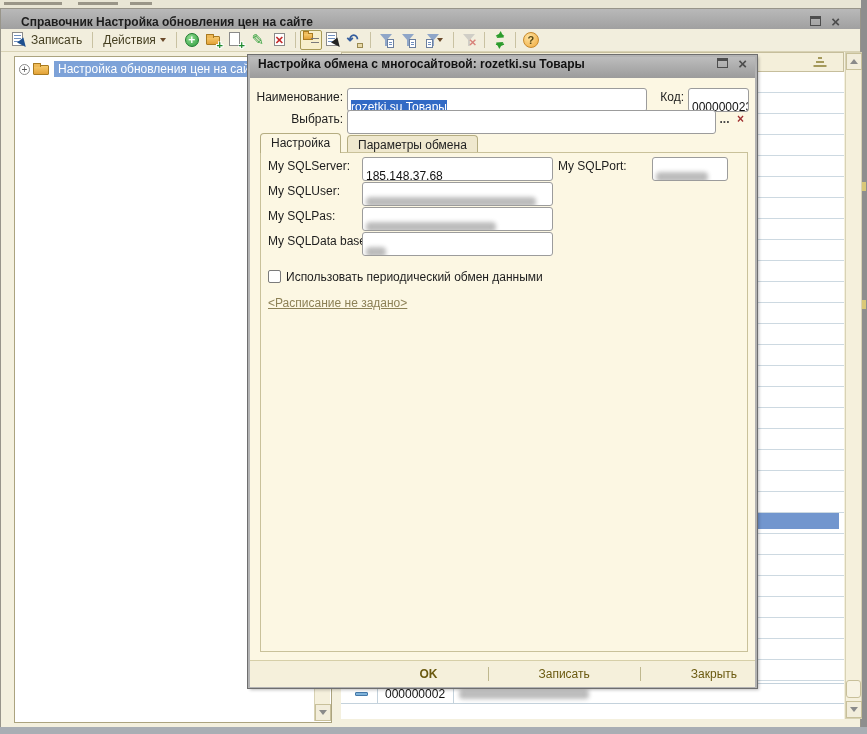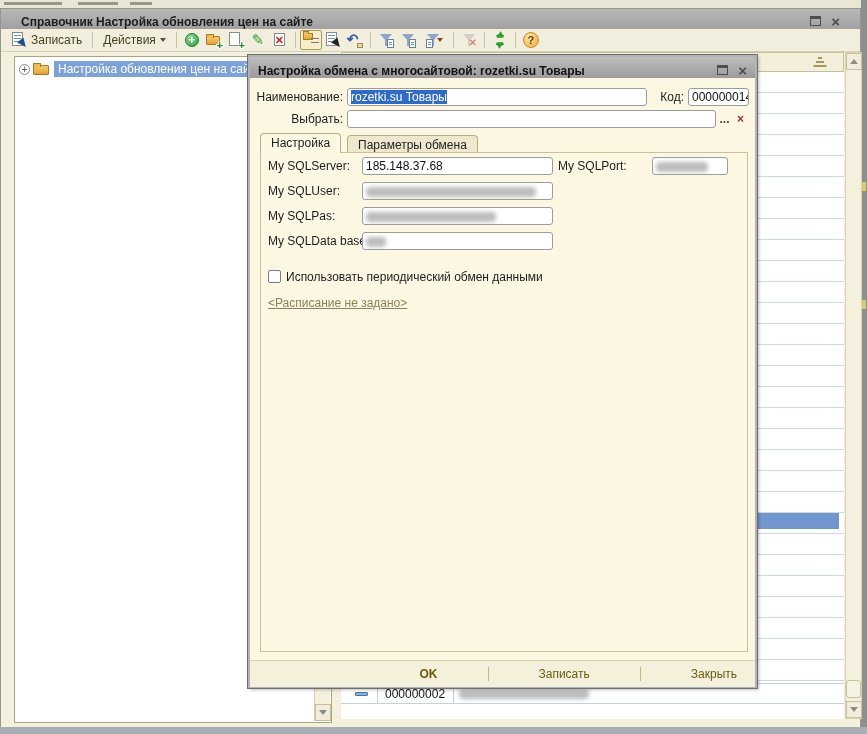--- a/index.html
+++ b/index.html
@@ -113,26 +113,26 @@
   .bottom-row .blur-chip { position:absolute; left:118px; top:5px; width:130px; }
 
   .v-scrollbar { position:absolute; left:844px; top:0; width:17px; height:667px; background:#F5F0DC; border:1px solid #D8D2B4; }
   .v-scrollbar .sb-up { top:0; } .v-scrollbar .sb-dn { bottom:0; }
   .sb-thumb { position:absolute; left:0; top:627px; width:15px; height:18px; background:#F7F3E3; border:1px solid #C8C09A; border-radius:3px; }
 
   
   .dialog { position:absolute; left:248px; top:55px; width:509px; height:633px; background:#FCF7E3;
         border:2px solid #B3B3B3; outline:1px solid #6E6E6E; box-shadow:2px 2px 3px rgba(0,0,0,.25); }
   .dlg-titlebar { position:absolute; left:0; top:0; width:100%; height:21px; background:linear-gradient(#BDBDBD,#9B9B9B);
-        display:flex; align-items:flex-end; padding:0 8px; }
+        display:flex; align-items:flex-start; padding:0 8px; }
   .dlg-title { font-weight:bold; color:#111; white-space:nowrap; }
 
   .fld-label { position:absolute; text-align:right; color:#1d1d1d; white-space:nowrap; }
   .inp { position:absolute; height:18px; background:#fff; border:1px solid #9C9C9C; border-radius:3px;
-        padding:1px 3px; overflow:hidden; white-space:nowrap; color:#111; }
+        padding:11px 3px; overflow:hidden; white-space:nowrap; color:#111; }
   .sel-text { background:#316AC5; color:#fff; }
   .mini-btn { position:absolute; height:18px; display:flex; align-items:center; justify-content:center;
         color:#444; font-weight:bold; }
 
   .tab { position:absolute; border:1px solid #B5AD82; border-bottom:none; border-radius:4px 4px 0 0;
         padding:2px 10px 0 10px; color:#222; }
   .tab.active { background:#FCF7E3; height:20px; z-index:2; }
   .tab.inactive { background:#EFE8CE; height:18px; top:78px; }
   .tab-panel { position:absolute; left:10px; top:95px; width:488px; height:500px; border:1px solid #C9C19A; background:#FCF7E3; }
 
@@ -326,21 +326,21 @@
         <span><span class="maxbox"></span></span>
         <span class="capx">×</span>
       </span>
     </div>
 
     <div class="fld-label" style="left:2px; top:33px; width:91px;">Наименование:</div>
     <div class="inp" style="left:97px; top:31px; width:300px;">
       <span class="sel-text">rozetki.su Товары</span>
     </div>
     <div class="fld-label" style="left:400px; top:33px; width:34px;">Код:</div>
-    <div class="inp" style="left:438px; top:31px; width:61px;">000000014</div>
+    <div class="inp" style="left:438px; top:31px; width:61px;">000000023</div>
 
     <div class="fld-label" style="left:2px; top:55px; width:91px;">Выбрать:</div>
     <div class="inp" style="left:97px; top:53px; width:369px;"></div>
     <div class="mini-btn" style="left:467px; top:53px; width:15px;">...</div>
     <div class="mini-btn" style="left:483px; top:53px; width:15px; color:#A03030;">×</div>
 
     <div class="tab active" style="left:10px; top:76px;">Настройка</div>
     <div class="tab inactive" style="left:97px;">Параметры обмена</div>
 
     <div class="tab-panel"></div>

